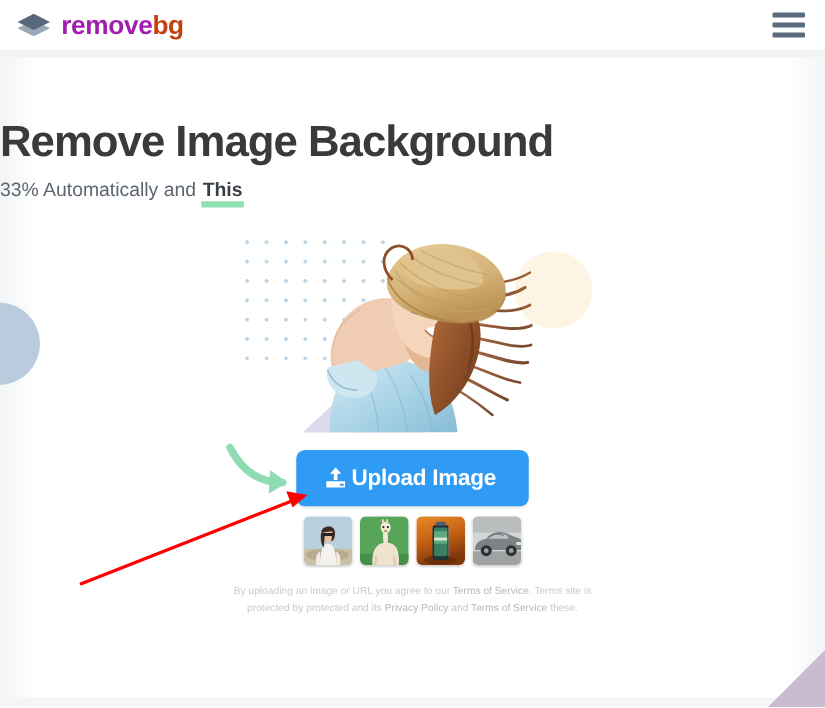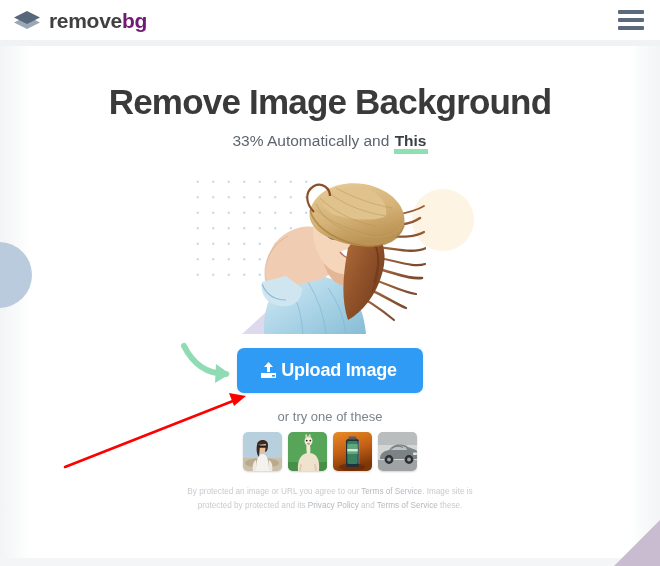--- a/index.html
+++ b/index.html
@@ -55,22 +55,22 @@
   }
   .brand-mark .lay.back  { top: 7px; background: #9aa7b4; }
   .brand-mark .lay.front { top: 2px; background: #58687a; }
 
   .brand-text {
     font-size: 21px;
     font-weight: 700;
     letter-spacing: -0.3px;
     line-height: 1;
   }
-  .brand-text .b1 { color: #404040; }
-  .brand-text .b2 { color: #701a75; }
+  .brand-text .b1 { color: #a21caf; }
+  .brand-text .b2 { color: #c2410c; }
 
   #hamburger {
     width: 26px; height: 20px;
     display: flex;
     flex-direction: column;
     justify-content: space-between;
     cursor: pointer;
   }
   #hamburger span {
     display: block;
@@ -132,22 +132,21 @@
     left: 0; bottom: 0;
     width: 660px; height: 8px;
     background: #f4f5f6;
     z-index: 1;
   }
 
   
   #hero {
     position: relative;
     z-index: 10;
-    text-align: center;
-    padding-top: 36px;
+    padding-top: 48px;
   }
 
   #page-title {
     font-size: 35px;
     font-weight: 700;
     color: #3a3a3a;
     letter-spacing: -0.8px;
     line-height: 1.12;
   }
 
@@ -469,21 +468,20 @@
           <svg viewBox="0 0 19 19" xmlns="http://www.w3.org/2000/svg">
             <path d="M9.5,1 L14,6 H11 V11 H8 V6 H5 Z" fill="#ffffff"></path>
             <path d="M2,12 H17 V17 H2 Z" fill="#ffffff"></path>
             <rect x="13" y="14" width="3" height="1.6" fill="#2f9bf4"></rect>
           </svg>
         </span>
         <span>Upload Image</span>
       </button>
     </div>
 
-    <div id="samples-caption">or try one of these</div>
 
     <div id="sample-thumbs">
 
       <div class="thumb">
         <svg viewBox="0 0 39 39" xmlns="http://www.w3.org/2000/svg">
           <rect width="39" height="39" fill="#b8cfdd"></rect>
           <rect y="26" width="39" height="13" fill="#cbbfa8"></rect>
           <ellipse cx="19" cy="31" rx="17" ry="5" fill="#b8a98f"></ellipse>
           <path d="M13,39 C13,28 15,22 19.5,22 C24,22 26,28 26,39 Z" fill="#f4f2ee"></path>
           <ellipse cx="19.5" cy="15" rx="5.2" ry="6" fill="#e8bf9d"></ellipse>
@@ -542,21 +540,21 @@
           <circle cx="11" cy="27.5" r="4.4" fill="#2d3134"></circle>
           <circle cx="11" cy="27.5" r="1.9" fill="#9ba1a4"></circle>
           <circle cx="31" cy="27.5" r="4.4" fill="#2d3134"></circle>
           <circle cx="31" cy="27.5" r="1.9" fill="#9ba1a4"></circle>
           <rect x="35" y="20.5" width="4" height="2.4" rx="1" fill="#e3e6e3"></rect>
         </svg>
       </div>
     </div>
 
     <div id="legal">
-      <span>By protected an image or URL you agree to our </span><a class="lnk" href="#">Terms of Service</a><span>. Image site is</span>
+      <span>By uploading an image or URL you agree to our </span><a class="lnk" href="#">Terms of Service</a><span>. Terms site is</span>
       <br>
       <span>protected by protected and its </span><a class="lnk" href="#">Privacy Policy</a><span> and </span><a class="lnk" href="#">Terms of Service</a><span> these.</span>
     </div>
 
   </div>
 
   <svg id="annotation-arrow" viewBox="0 0 660 566" xmlns="http://www.w3.org/2000/svg">
     <line x1="65" y1="467" x2="238" y2="399" stroke="#fe0000" stroke-width="2.6" stroke-linecap="round"></line>
     <path d="M246,396 L229,393 L234,406 Z" fill="#fe0000"></path>
   </svg>

